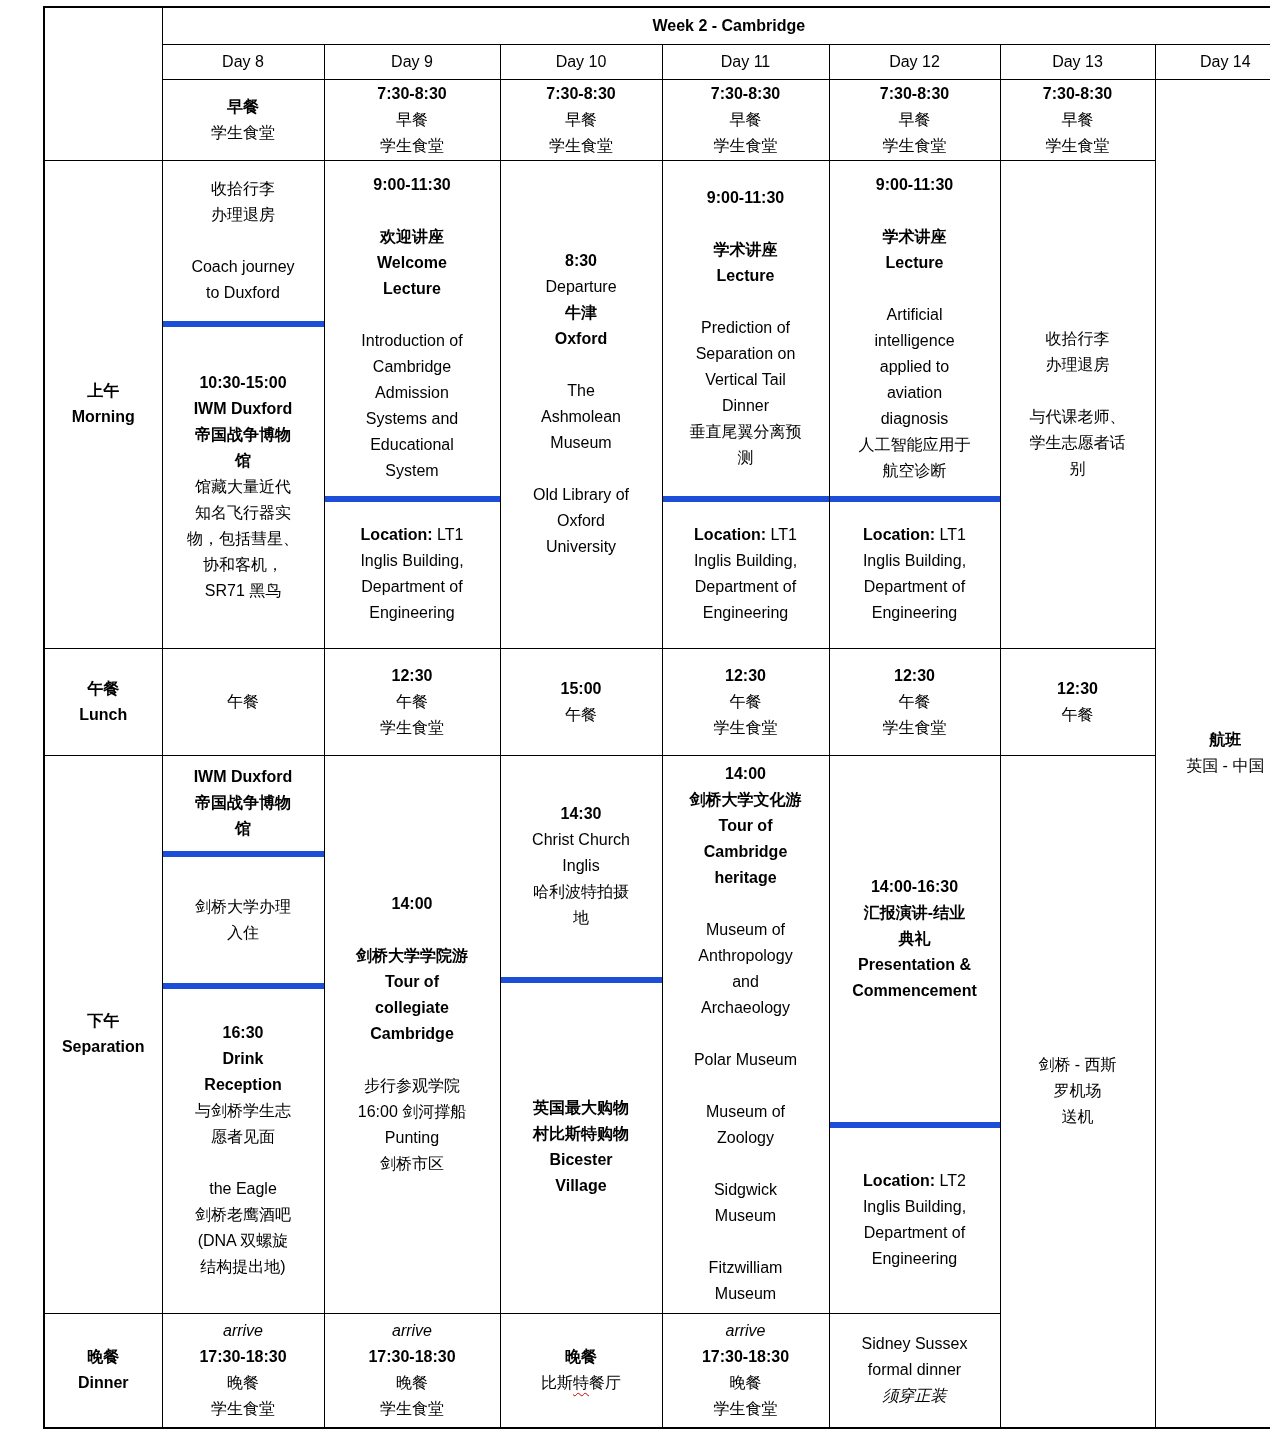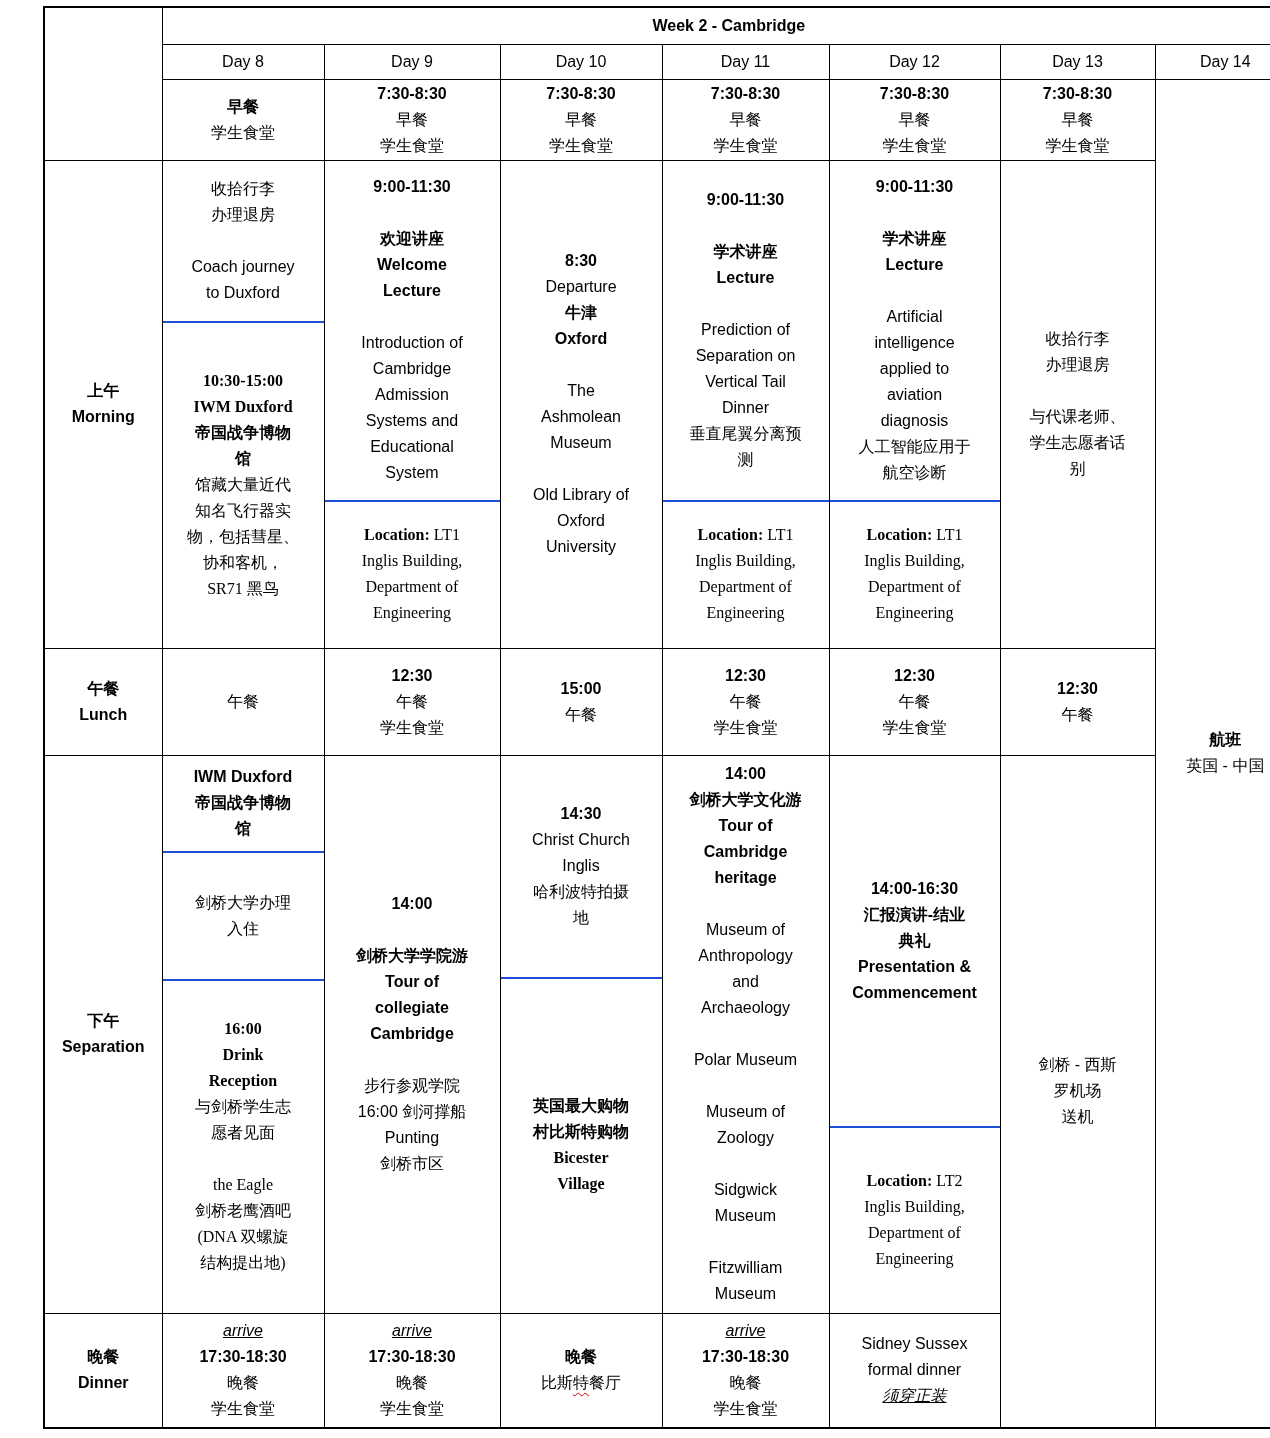--- a/index.html
+++ b/index.html
@@ -4,28 +4,28 @@
 <style>
   html,body{margin:0;padding:0;background:#fff;}
   body{width:1270px;height:1438px;position:relative;font-family:"Liberation Sans","DejaVu Sans",sans-serif;color:#000;}
   table.sched{position:absolute;left:10px;top:6px;width:1252px;border-collapse:collapse;table-layout:fixed;border:2px solid #000;background:#fff;margin-left:33px;}
   td,th{border:1px solid #000;vertical-align:middle;text-align:center;padding:1px;font-size:16px;line-height:26px;font-weight:normal;overflow:hidden;}
   th{font-weight:normal;}
   .weektitle{font-weight:bold;}
   .rowlabel .ln{font-weight:bold;}
   .ln{min-height:26px;white-space:nowrap;}
   .b{font-weight:bold;}
-  .i{font-style:italic;text-decoration:underline;}
+  .i{font-style:italic;}
   .sq{text-decoration:underline wavy #cc0000 1px;text-decoration-skip-ink:none;text-underline-offset:4px;}
   td.stacked{padding:0;vertical-align:top;}
   .stack{display:flex;flex-direction:column;width:100%;}
   .stack.morning{height:486px;}
   .stack.afternoon{height:556px;}
   .sec{display:flex;flex-direction:column;justify-content:center;align-items:center;overflow:hidden;}
-  .sec + .sec{border-top:2px solid #1d4ed8;font-family:Liberation Serif, serif;}
+  .sec + .sec{border-top:6px solid #1d4ed8;}
   .grow{flex:1 1 auto;}
 </style>
 </head>
 <body>
 
 <table class="sched">
   <colgroup>
     <col style="width:118px">
       <col style="width:162px">
       <col style="width:176px">
@@ -304,21 +304,21 @@
               </div>
             </div>
         <div class="sec" style="height:126px">
               <div>
                 <div class="ln"><span>剑桥大学办理</span></div>
                 <div class="ln"><span>入住</span></div>
               </div>
             </div>
         <div class="sec grow">
               <div>
-                <div class="ln"><span class="b">16:00</span></div>
+                <div class="ln"><span class="b">16:30</span></div>
                 <div class="ln"><span class="b">Drink</span></div>
                 <div class="ln"><span class="b">Reception</span></div>
                 <div class="ln"><span>与剑桥学生志</span></div>
                 <div class="ln"><span>愿者见面</span></div>
                 <div class="ln">&nbsp;</div>
                 <div class="ln"><span>the Eagle</span></div>
                 <div class="ln"><span>剑桥老鹰酒吧</span></div>
                 <div class="ln"><span>(DNA 双螺旋</span></div>
                 <div class="ln"><span>结构提出地)</span></div>
               </div>

